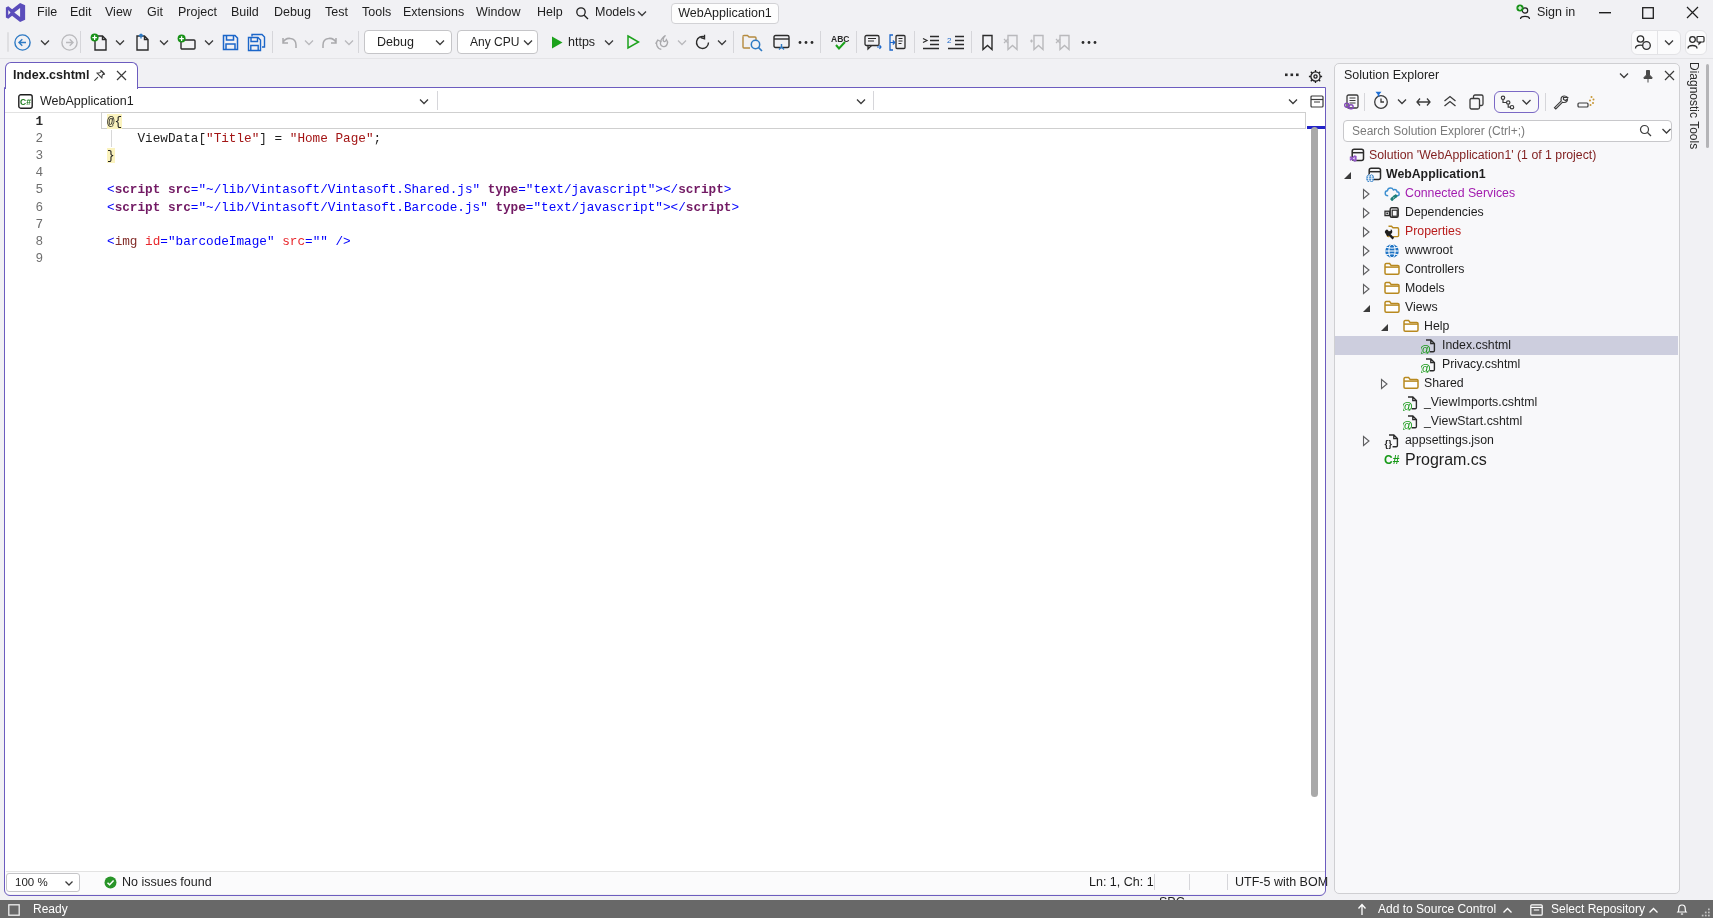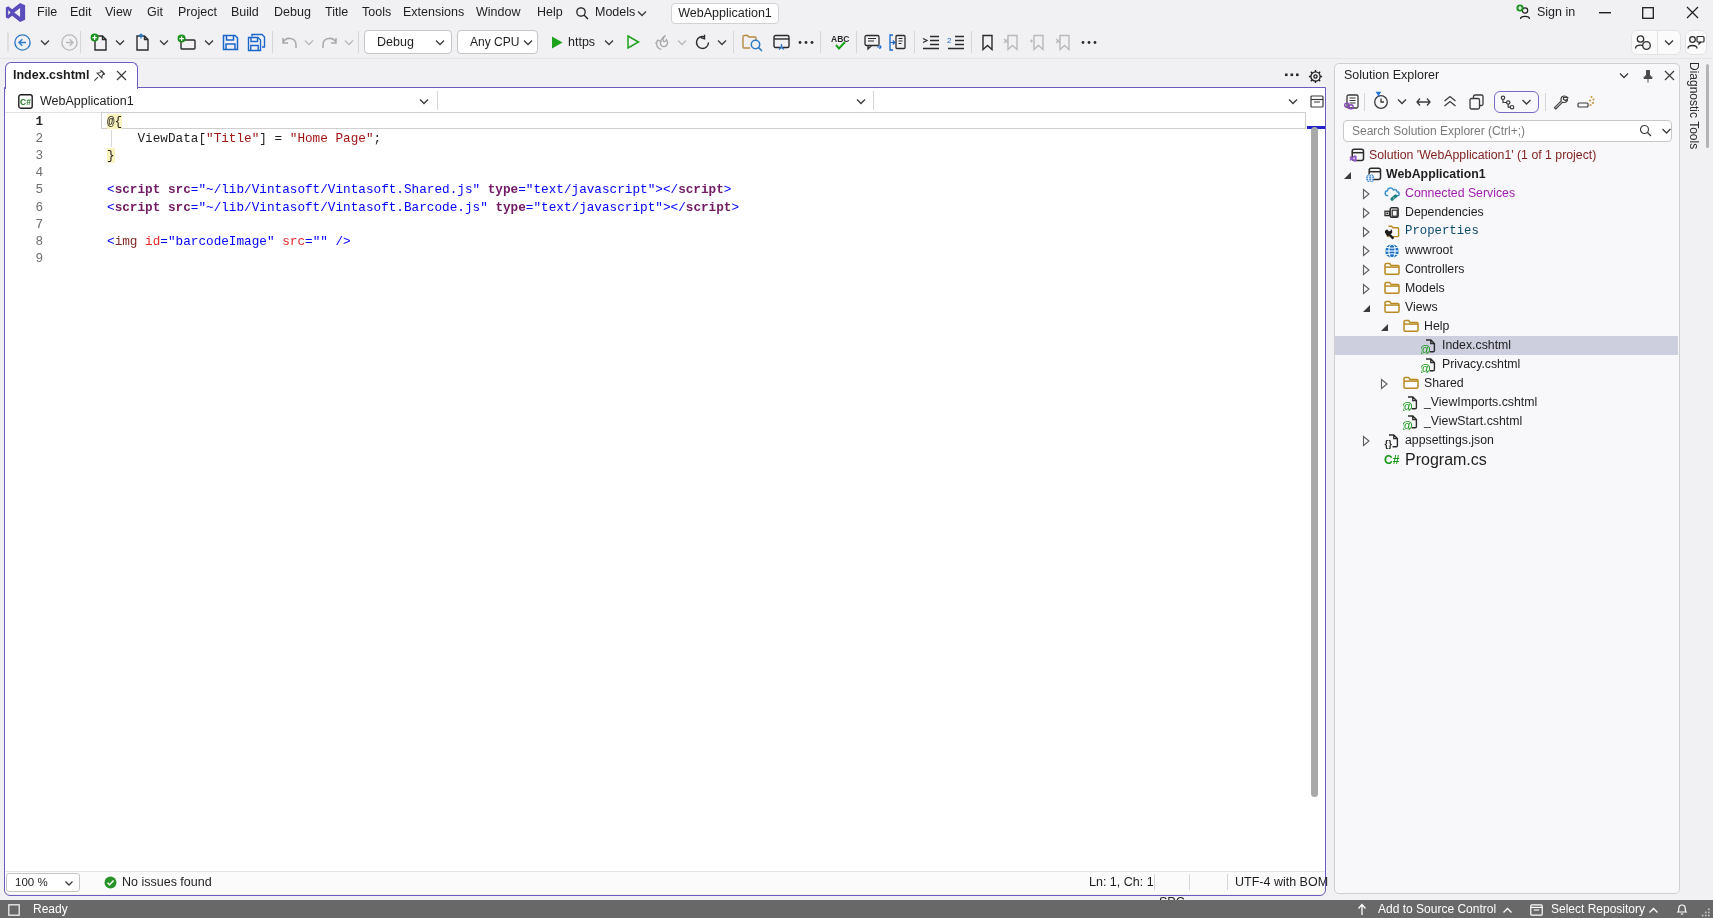--- a/index.html
+++ b/index.html
@@ -19,21 +19,21 @@
   <path fill-rule="evenodd" d="M17.25 1.2 L23 3.6 V20.4 L17.25 22.8 L8.1 15.7 L3.75 19.1 L1 17.7 V6.3 L3.75 4.9 L8.1 8.3 Z M3.75 9.2 V14.8 L6.3 12 Z M10.6 12 L17.25 17.2 V6.8 Z" fill="#5a4cbb"></path>
 </svg>
 <div id="menu">
     <span class="abs ui" style="left:37px;top:0;line-height:25px;">File</span>
     <span class="abs ui" style="left:70px;top:0;line-height:25px;">Edit</span>
     <span class="abs ui" style="left:105px;top:0;line-height:25px;">View</span>
     <span class="abs ui" style="left:147px;top:0;line-height:25px;">Git</span>
     <span class="abs ui" style="left:178px;top:0;line-height:25px;">Project</span>
     <span class="abs ui" style="left:231px;top:0;line-height:25px;">Build</span>
     <span class="abs ui" style="left:274px;top:0;line-height:25px;">Debug</span>
-    <span class="abs ui" style="left:325px;top:0;line-height:25px;">Title</span>
+    <span class="abs ui" style="left:325px;top:0;line-height:25px;">Test</span>
     <span class="abs ui" style="left:362px;top:0;line-height:25px;">Tools</span>
     <span class="abs ui" style="left:403px;top:0;line-height:25px;">Extensions</span>
     <span class="abs ui" style="left:476px;top:0;line-height:25px;">Window</span>
     <span class="abs ui" style="left:537px;top:0;line-height:25px;">Help</span>
   </div>
 <svg class="abs" style="left:575px;top:6px" width="14" height="14" viewBox="0 0 14 14">
     <circle cx="6" cy="6" r="4.2" fill="none" stroke="#1e1e1e" stroke-width="1.3"></circle>
     <line x1="9.2" y1="9.2" x2="13" y2="13" stroke="#1e1e1e" stroke-width="1.3"></line>
   </svg>
 <div class="abs ui" style="left:595px;top:0;line-height:25px;">Models</div>
@@ -341,21 +341,21 @@
     <circle cx="6.5" cy="6.5" r="6" fill="#289428"></circle>
     <path d="M3.5 6.7 L5.6 8.8 L9.6 4.6" stroke="#fff" stroke-width="1.5" fill="none"></path>
   </svg>
 <div class="abs ui" style="left:122px;top:871px;line-height:23px;">No issues found</div>
 <div class="abs ui" style="left:1089px;top:871px;line-height:23px;">Ln: 1, Ch: 1</div>
 <div class="sep" style="left:1154px;top:874px;height:16px;"></div>
 <div class="abs ui" style="left:1159px;top:891px;line-height:23px;text-decoration:underline;">SPC</div>
 <div class="sep" style="left:1189px;top:874px;height:16px;"></div>
 <div class="abs ui" style="left:1194px;top:871px;line-height:23px;margin-top:44px;">CRLF</div>
 <div class="sep" style="left:1227px;top:874px;height:16px;"></div>
-<div class="abs ui" style="left:1235px;top:871px;line-height:23px;">UTF-4 with BOM</div>
+<div class="abs ui" style="left:1235px;top:871px;line-height:23px;">UTF-5 with BOM</div>
 
 <div class="abs" style="left:1334px;top:63px;width:346px;height:831px;background:#f8f8fa;border:1px solid #cfcfd2;border-radius:5px;"></div>
 <div class="abs ui" style="left:1344px;top:67px;line-height:17px;">Solution Explorer</div>
 <svg class="abs" style="left:1618px;top:72px" width="12" height="8" viewBox="0 0 12 8">
     <path class="chev" d="M2 1.5 L6 5.5 L10 1.5"></path>
   </svg>
 <svg class="abs" style="left:1641px;top:69px" width="14" height="15" viewBox="0 0 14 15">
     <path d="M5.5 1.5 L8.5 1.5 L8.5 6 L11 8.5 L11 9.5 L3 9.5 L3 8.5 L5.5 6 Z M7 9.5 L7 13.5" fill="#4a4a4a" stroke="#4a4a4a" stroke-width="1"></path>
   </svg>
 <svg class="abs" style="left:1664px;top:70px" width="11" height="11" viewBox="0 0 11 11">
@@ -462,21 +462,21 @@
       <rect x="2.3" y="7.5" width="1.8" height="1.8" fill="#2b2b2b"></rect>
     </svg>
     <div class="abs" style="left:1405px;top:204px;line-height:17px;font-size:12.3px;color:#1e1e1e;">Dependencies</div>
     <svg class="abs" style="left:1361px;top:226px" width="10" height="12" viewBox="0 0 10 12">
       <path d="M2.5 1.5 L8 6 L2.5 10.5 Z" fill="none" stroke="#5f5f61" stroke-width="1.1"></path>
     </svg>
     <svg class="abs" style="left:1384px;top:224px" width="16" height="16" viewBox="0 0 16 16">
       <path d="M4.5 2.2 L7.5 2.2 L9 3.8 L13.5 3.8 Q14.6 3.8 14.6 4.9 L14.6 11.5 Q14.6 12.6 13.5 12.6 L9 12.6 M5.5 12.6 L4.5 12.6 Q3.4 12.6 3.4 11.5 L3.4 6" fill="none" stroke="#b8891f" stroke-width="1.4"></path>
       <path d="M0.8 8.2 C0.8 6.8 1.8 5.7 3.2 5.5 L4.8 7.3 L6.6 7.1 L6.8 5.3 C7.5 5.6 8.3 6.5 8.3 7.7 C8.3 8.8 7.6 9.8 6.5 10.1 L10.2 13.8 L8.5 15.5 L4.8 11.8 C4.6 12 3.9 12.3 3.2 12.2 Z" fill="#1e1e1e"></path>
     </svg>
-    <div class="abs" style="left:1405px;top:223px;line-height:17px;font-size:12.3px;color:#0c4a6e;font-family:Liberation Mono, monospace;">Properties</div>
+    <div class="abs" style="left:1405px;top:223px;line-height:17px;font-size:12.3px;color:#b91c1c;">Properties</div>
     <svg class="abs" style="left:1361px;top:245px" width="10" height="12" viewBox="0 0 10 12">
       <path d="M2.5 1.5 L8 6 L2.5 10.5 Z" fill="none" stroke="#5f5f61" stroke-width="1.1"></path>
     </svg>
     <svg class="abs" style="left:1384px;top:243px" width="16" height="16" viewBox="0 0 16 16">
       <circle cx="8" cy="8" r="6.8" fill="#1e73c4"></circle>
       <ellipse cx="8" cy="8" rx="3.1" ry="6.8" fill="none" stroke="#fff" stroke-width="1.1"></ellipse>
       <line x1="1.2" y1="8" x2="14.8" y2="8" stroke="#fff" stroke-width="1.1"></line>
       <path d="M2.2 4.4 Q8 6 13.8 4.4 M2.2 11.6 Q8 10 13.8 11.6" fill="none" stroke="#fff" stroke-width="1"></path>
     </svg>
     <div class="abs" style="left:1405px;top:242px;line-height:17px;font-size:12.3px;color:#1e1e1e;">wwwroot</div>

